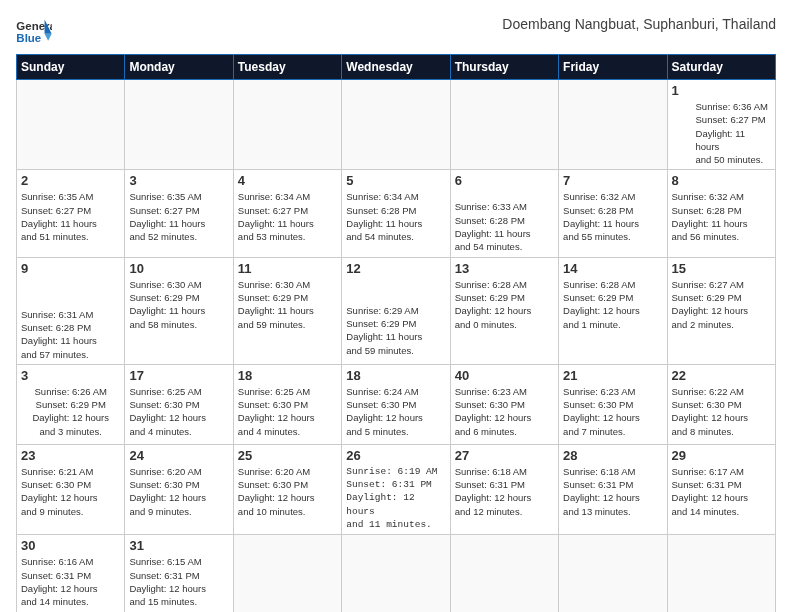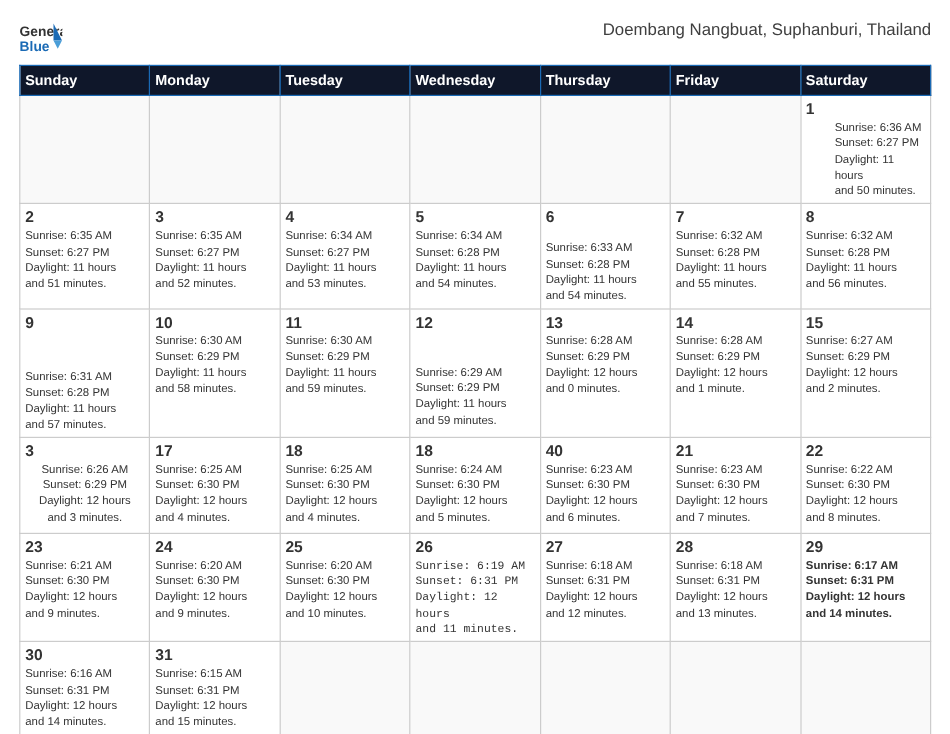--- a/index.html
+++ b/index.html
@@ -312,21 +312,21 @@
         </td>
         <td>
           <span class="day-number">28</span>
           <div class="day-info" style="white-space: pre-line;">Sunrise: 6:18 AM
 Sunset: 6:31 PM
 Daylight: 12 hours
 and 13 minutes.</div>
         </td>
         <td>
           <span class="day-number">29</span>
-          <div class="day-info" style="white-space: pre-line; font-weight: bold;">Sunrise: 6:17 AM
+          <div class="day-info" style="white-space: pre-line;">Sunrise: 6:17 AM
 Sunset: 6:31 PM
 Daylight: 12 hours
 and 14 minutes.</div>
         </td>
       </tr>
       <tr>
         <td>
           <span class="day-number">30</span>
           <div class="day-info" style="white-space: pre-line;">Sunrise: 6:16 AM
 Sunset: 6:31 PM

